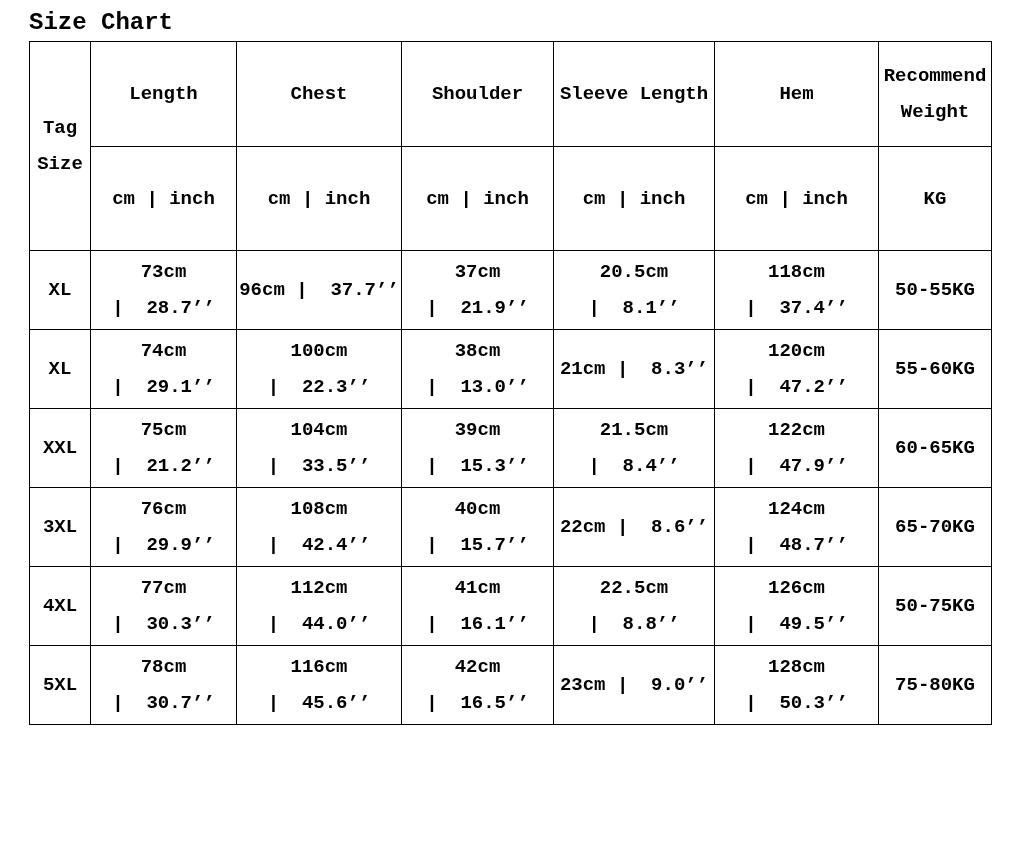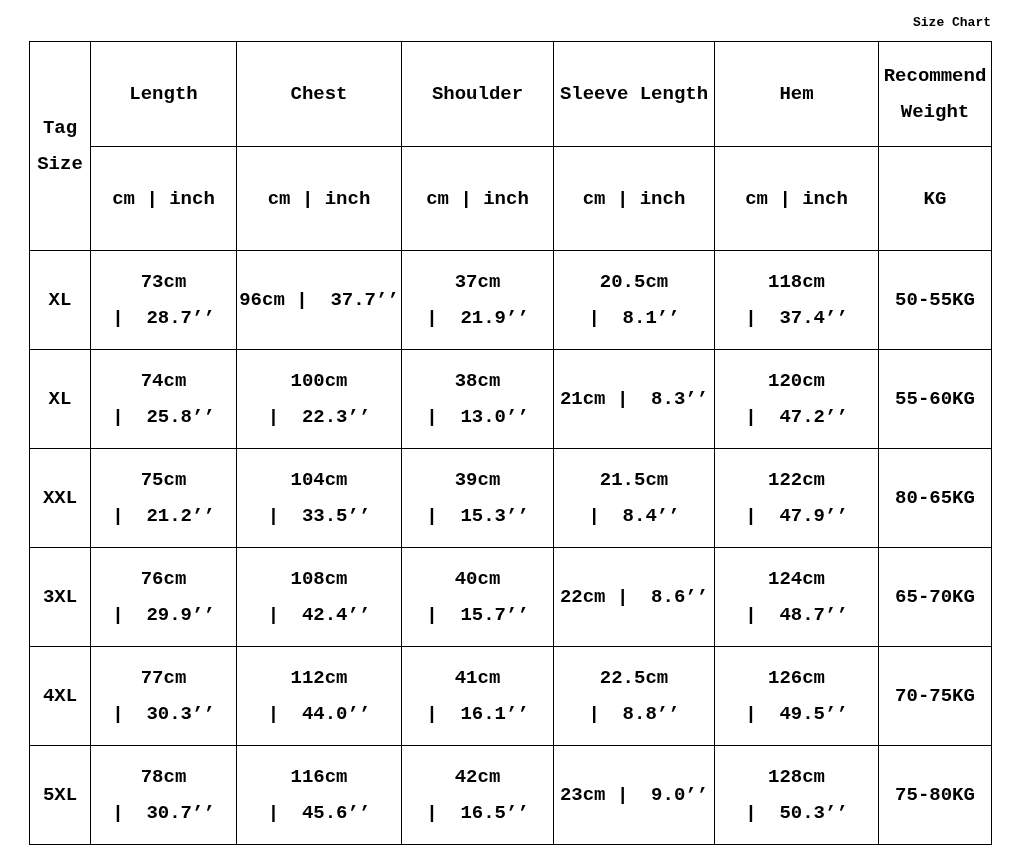--- a/index.html
+++ b/index.html
@@ -10,22 +10,22 @@
     width: 1021px;
     height: 855px;
     background: #ffffff;
     color: #000000;
     font-family: "Liberation Mono", "DejaVu Sans Mono", monospace;
     overflow: hidden;
   }
   .chart-title {
     margin: 9px 0 0 29px;
     width: 962px;
-    text-align: right;
-    font-size: 13px;
+    text-align: left;
+    font-size: 24px;
     font-weight: bold;
     line-height: 28px;
     white-space: pre;
   }
   table.size-chart {
     border-collapse: collapse;
     table-layout: fixed;
     width: 962px;
     margin: 4px 0 0 29px;
   }
@@ -35,21 +35,21 @@
     font-weight: bold;
     font-size: 19px;
     line-height: 36px;
     text-align: center;
     vertical-align: middle;
     white-space: pre-wrap;
     overflow: hidden;
   }
   tr.hdr-row-1 { height: 105px; }
   tr.hdr-row-2 { height: 104px; }
-  tr.data-row  { height: 99px;  }
+  tr.data-row  { height: 79px;  }
 </style>
 </head>
 <body>
 
 <div class="chart-title">Size Chart</div>
 
 <table class="size-chart">
   <colgroup>
     <col style="width:61px">
     <col style="width:146px">
@@ -90,21 +90,21 @@
 |  21.9’’</td>
       <td>20.5cm
 |  8.1’’</td>
       <td>118cm
 |  37.4’’</td>
       <td>50-55KG</td>
     </tr>
     <tr class="data-row">
       <td>XL</td>
       <td>74cm
-|  25.8’’</td>
+|  29.1’’</td>
       <td>100cm
 |  22.3’’</td>
       <td>38cm
 |  13.0’’</td>
       <td>21cm |  8.3’’</td>
       <td>120cm
 |  47.2’’</td>
       <td>55-60KG</td>
     </tr>
     <tr class="data-row">
@@ -112,21 +112,21 @@
       <td>75cm
 |  21.2’’</td>
       <td>104cm
 |  33.5’’</td>
       <td>39cm
 |  15.3’’</td>
       <td>21.5cm
 |  8.4’’</td>
       <td>122cm
 |  47.9’’</td>
-      <td>80-65KG</td>
+      <td>60-65KG</td>
     </tr>
     <tr class="data-row">
       <td>3XL</td>
       <td>76cm
 |  29.9’’</td>
       <td>108cm
 |  42.4’’</td>
       <td>40cm
 |  15.7’’</td>
       <td>22cm |  8.6’’</td>
@@ -139,21 +139,21 @@
       <td>77cm
 |  30.3’’</td>
       <td>112cm
 |  44.0’’</td>
       <td>41cm
 |  16.1’’</td>
       <td>22.5cm
 |  8.8’’</td>
       <td>126cm
 |  49.5’’</td>
-      <td>70-75KG</td>
+      <td>50-75KG</td>
     </tr>
     <tr class="data-row">
       <td>5XL</td>
       <td>78cm
 |  30.7’’</td>
       <td>116cm
 |  45.6’’</td>
       <td>42cm
 |  16.5’’</td>
       <td>23cm |  9.0’’</td>

